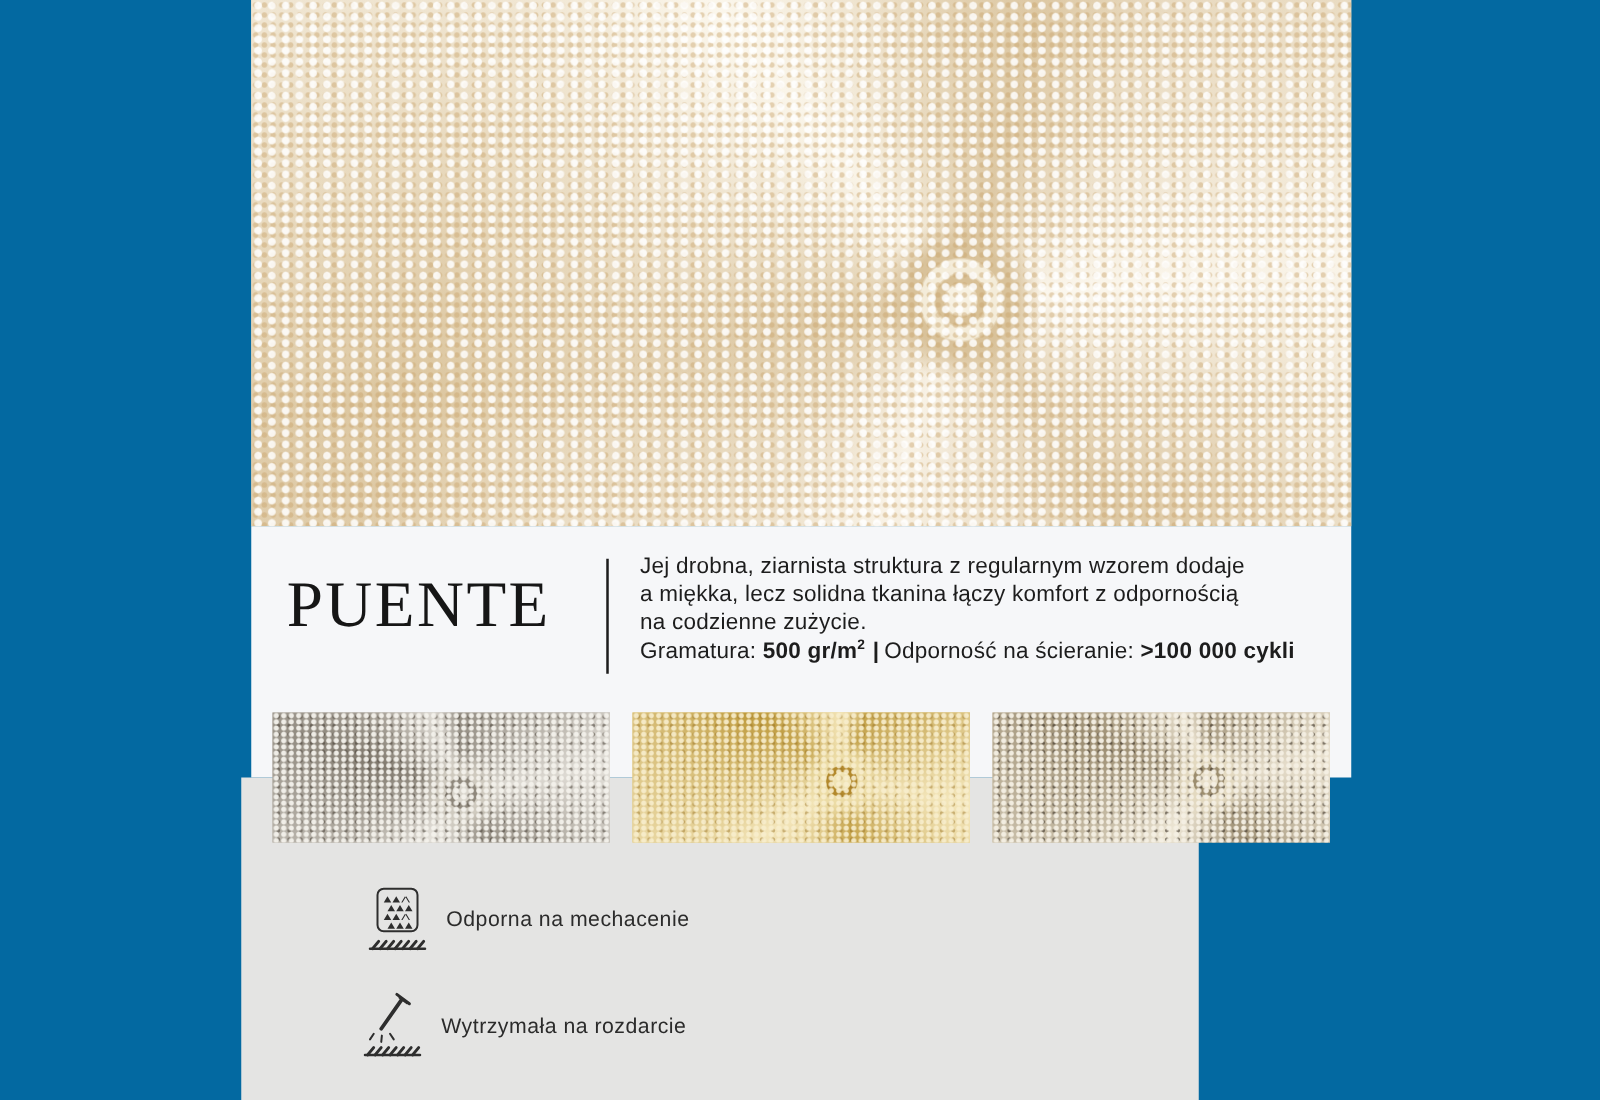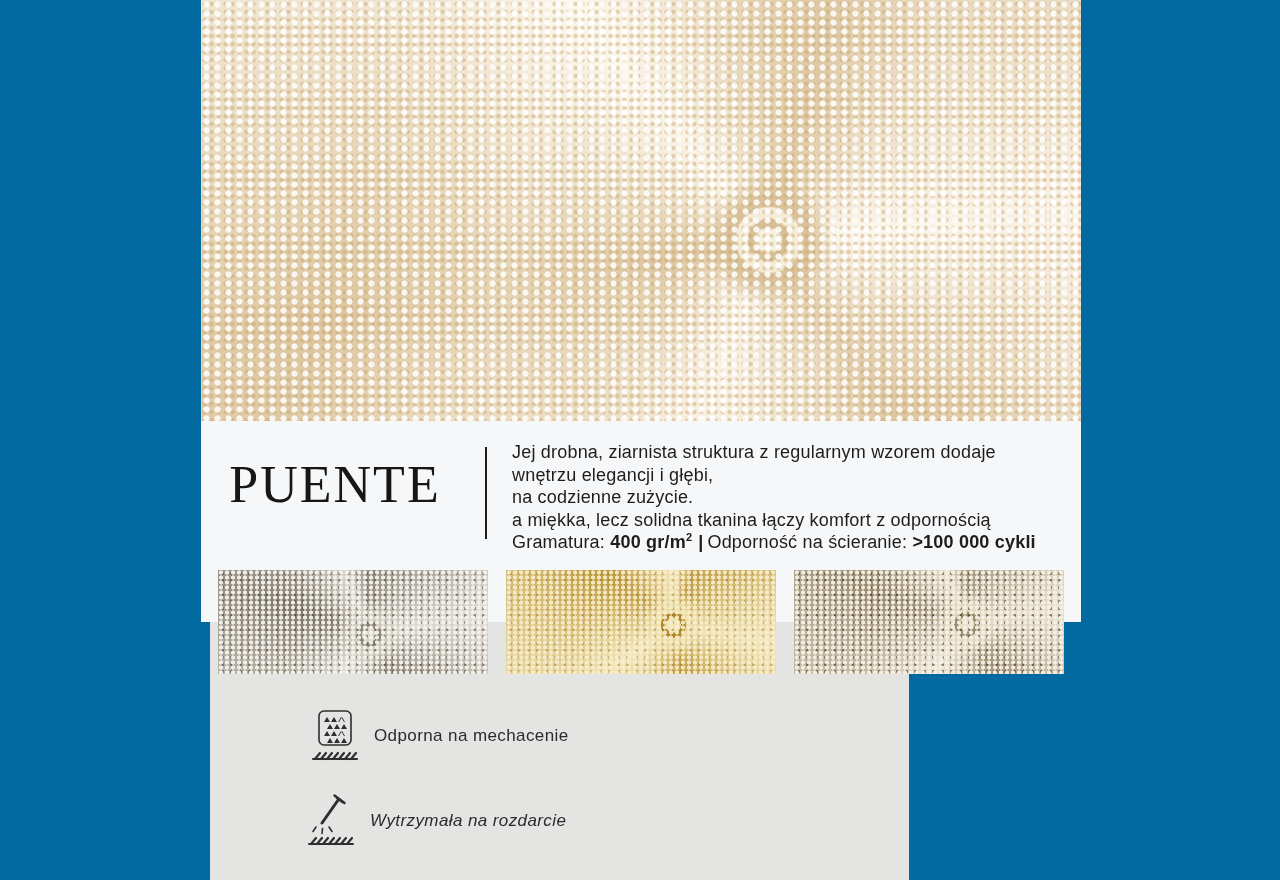--- a/index.html
+++ b/index.html
@@ -66,47 +66,46 @@
     background-image:
       radial-gradient(circle, rgba(245,240,228,.95) 0 1.7px, rgba(245,240,228,0) 2.5px),
       radial-gradient(circle, rgba(55,45,33,.6) 0 1.1px, rgba(55,45,33,0) 1.9px),
       radial-gradient(circle at 64% 52%, #e8dfc9 0 7px, #9c8d6e 8px 12px, #e3d9c0 13px 19px, rgba(0,0,0,0) 34px),
       conic-gradient(from 0deg at 64% 52%, rgba(120,105,78,.5), rgba(240,233,217,.8) 80deg, rgba(126,111,84,.45) 150deg, rgba(242,236,221,.75) 215deg, rgba(120,105,78,.5) 290deg, rgba(240,233,217,.7) 340deg, rgba(120,105,78,.5) 360deg),
       linear-gradient(100deg, rgba(244,238,224,.5), rgba(130,115,88,.3) 30%, rgba(242,236,222,.45) 55%, rgba(125,110,84,.35) 80%, rgba(242,236,222,.4));
     background-size:6px 5px, 9px 7px, auto, auto, auto;
   }
 
   
-  .features-panel{position:absolute;left:210px;top:622px;width:699px;height:258px;background:#e4e4e3;z-index:1;}
+  .features-panel{position:absolute;left:193px;top:622px;width:766px;height:258px;background:#e4e4e3;z-index:1;}
   .feature{position:absolute;display:flex;align-items:center;gap:13px;}
   .feature .f-icon{flex:0 0 auto;}
   .feature .f-label{font-size:17px;color:#2b2b2b;letter-spacing:.4px;}
   .f1{left:99px;top:86px;}
   .f2{left:564px;top:86px;}
-  .f3{left:95px;top:171px;font-style:italic;}
+  .f3{left:95px;top:171px;}
   .f4{left:564px;top:171px;}
   svg.icon *{vector-effect:non-scaling-stroke;}
 </style>
 </head>
 <body>
 
 <div class="stage">
 
   <div class="hero"></div>
 
   <div class="info">
     <div class="title">PUENTE</div>
     <div class="divider"></div>
     <div class="desc">
       <span class="line">Jej drobna, ziarnista struktura z regularnym wzorem dodaje</span>
-      <span class="line">wnętrzu elegancji i głębi,</span>
+      <span class="line">a miękka, lecz solidna tkanina łączy komfort z odpornością</span>
       <span class="line">na codzienne zużycie.</span>
-      <span class="line">a miękka, lecz solidna tkanina łączy komfort z odpornością</span>
       <span class="spec-line"><span>Gramatura:</span>
-        <b><span>400 gr/m</span><sup>2</sup></b><b class="spec-sep">|</b><span>Odporność na ścieranie:</span>
+        <b><span>500 gr/m</span><sup>2</sup></b><b class="spec-sep">|</b><span>Odporność na ścieranie:</span>
         <b>&gt;100 000 cykli</b></span>
     </div>
   </div>
 
   <div class="swatches">
     <div class="swatch swatch-grey"></div>
     <div class="swatch swatch-yellow"></div>
     <div class="swatch swatch-beige"></div>
   </div>
 

